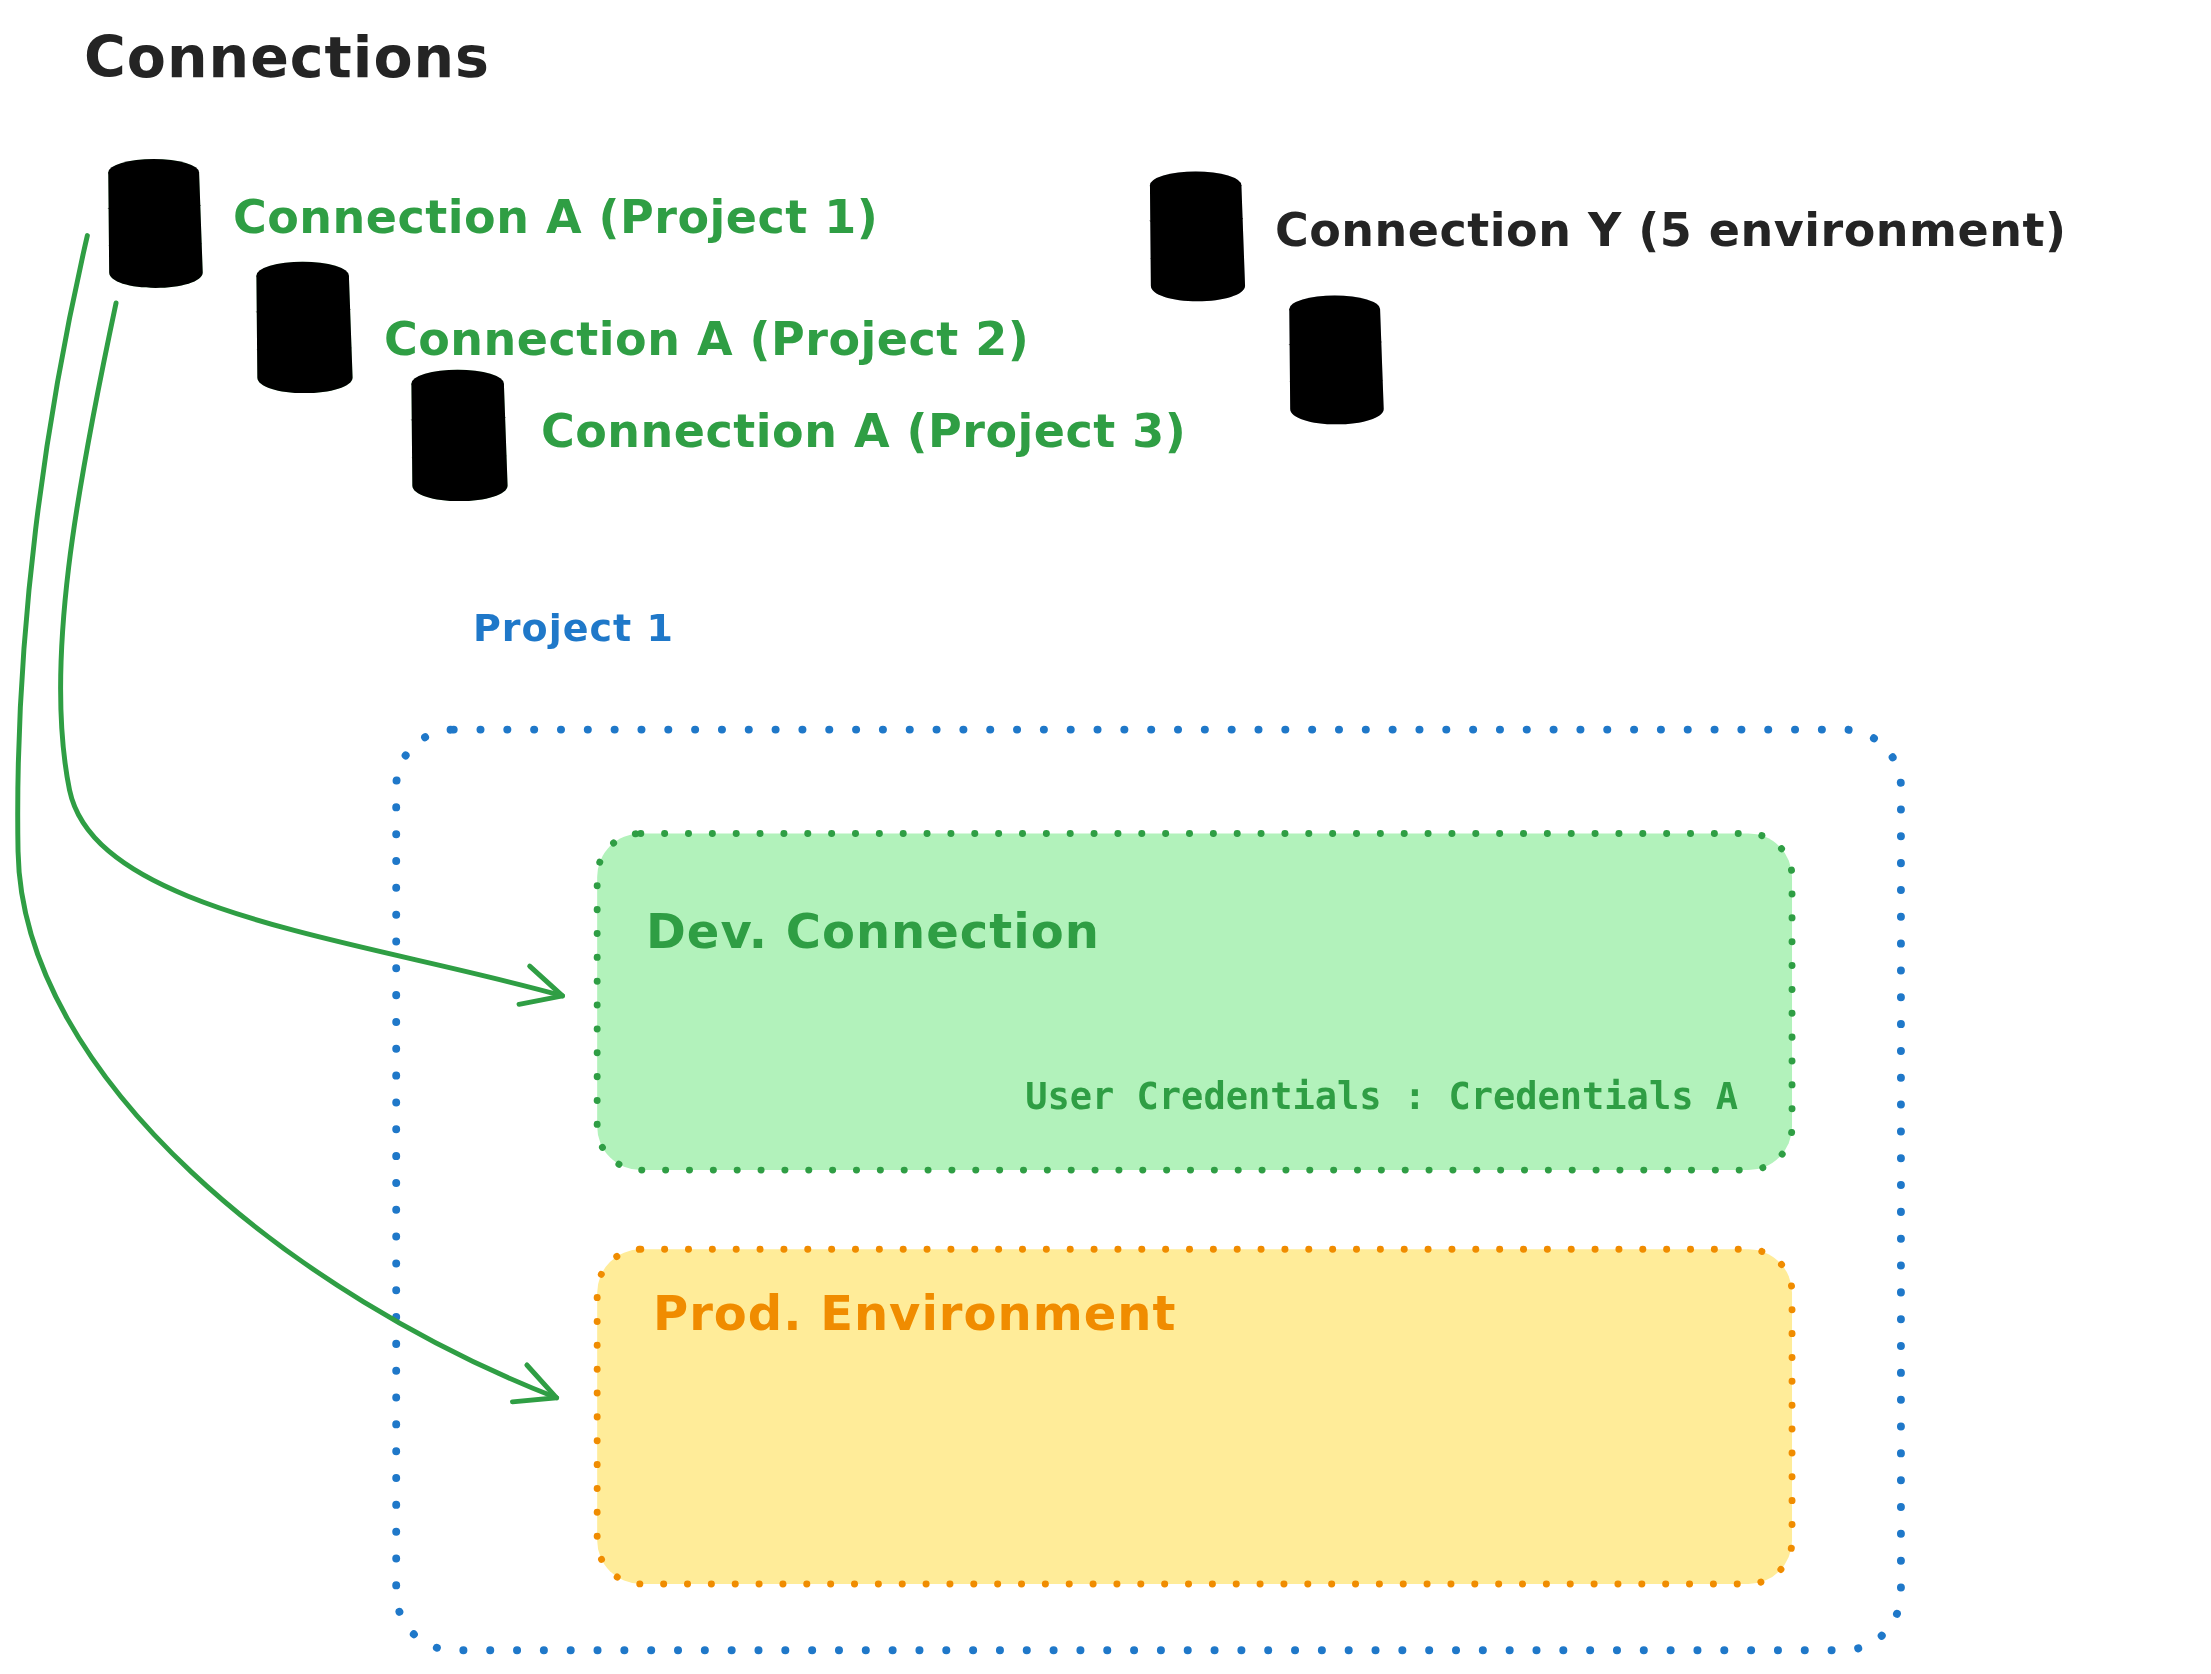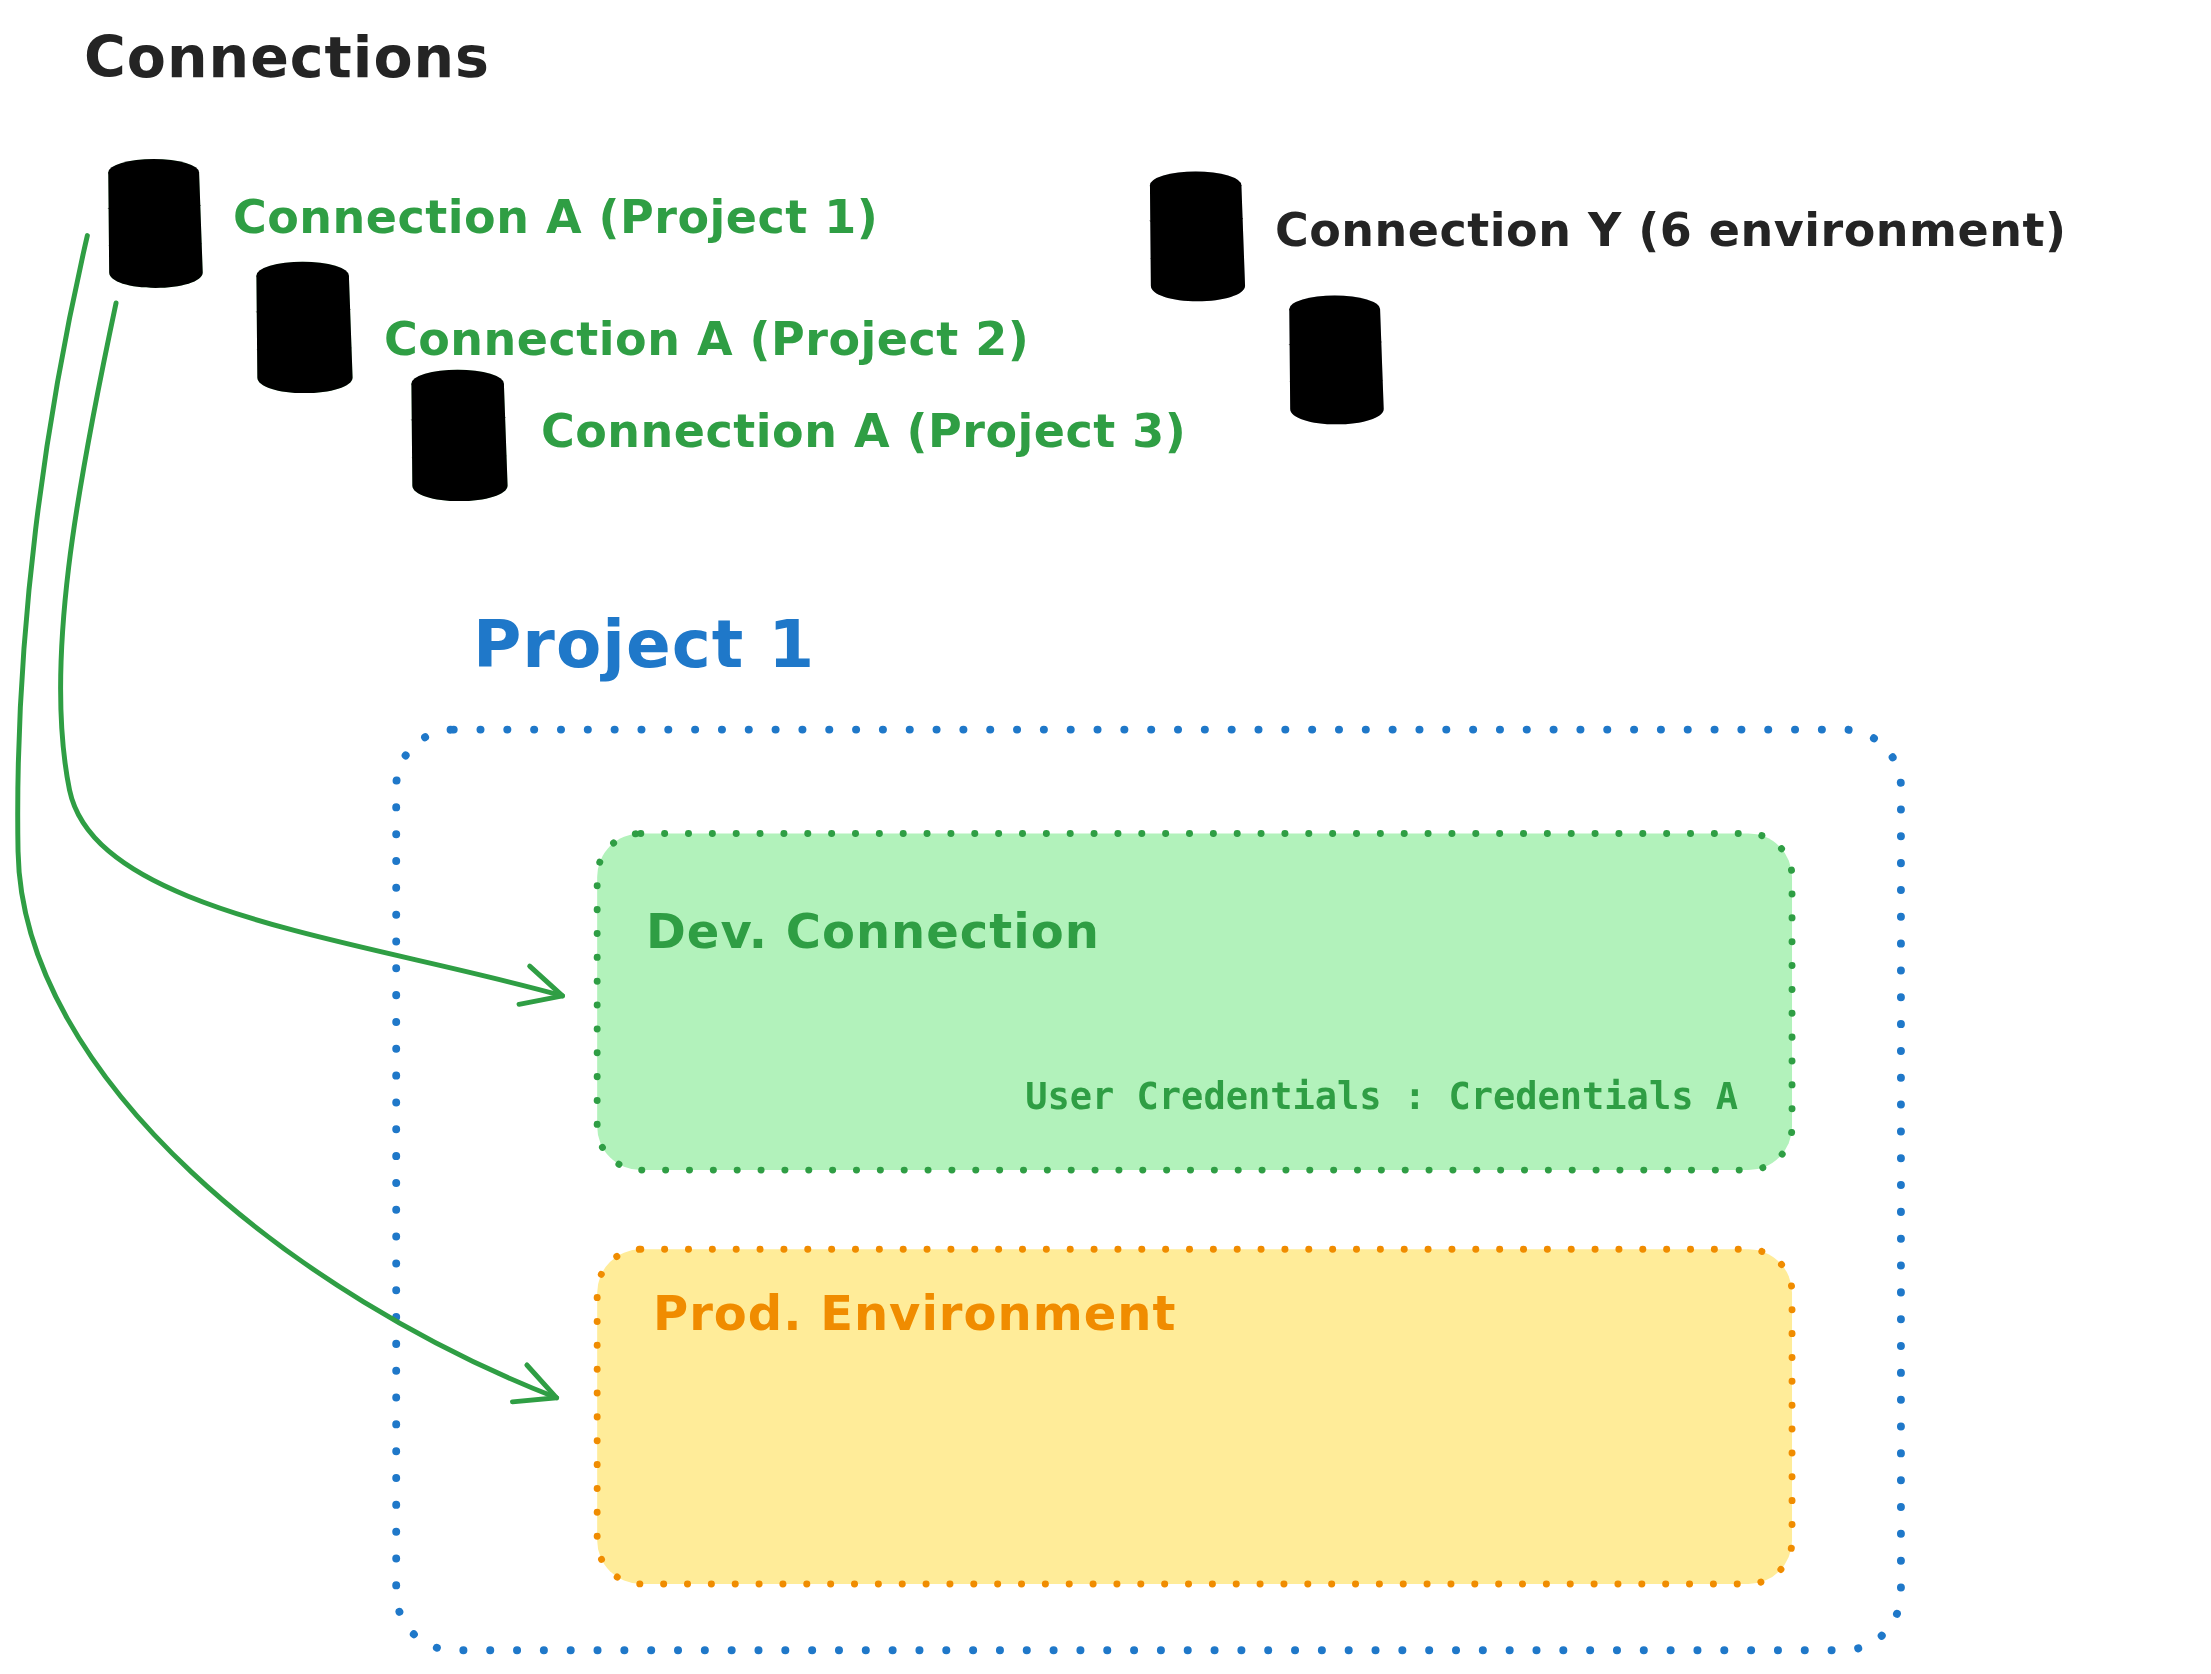--- a/index.html
+++ b/index.html
@@ -23,21 +23,21 @@
   }
   .conn-label {
     font-size: 46px; font-weight: 700; letter-spacing: 0.5px;
     white-space: nowrap; z-index: 2;
   }
   .conn-label.green { color: var(--green, #2f9e44); }
   .conn-label.ink   { color: var(--ink, #222); }
 
   .project-title {
     left: 473px; top: 606px;
-    font-size: 66px; font-weight: 700; letter-spacing: 1px;
+    font-size: 38px; font-weight: 700; letter-spacing: 1px;
     color: var(--blue, #1f78c9); z-index: 2;
   }
   .env-title {
     font-size: 48px; font-weight: 700; letter-spacing: 1px;
     white-space: nowrap; z-index: 2;
   }
   .env-title.dev  { left: 646px; top: 903px;  color: var(--green, #2f9e44); }
   .env-title.prod { left: 653px; top: 1285px; color: var(--orange, #f08c00); }
 
   .mono-line {
@@ -119,21 +119,21 @@
   <div class="abs conn-label green" style="left:384px; top:312px;">Connection A (Project 2)</div>
 
   <svg class="cyl green" style="left:404px; top:362px;" width="111" height="145" viewBox="0 0 120 152">
       <use href="#cyl"></use>
     </svg>
   <div class="abs conn-label green" style="left:541px; top:404px;">Connection A (Project 3)</div>
 
   <svg class="cyl gray" style="left:1140px; top:166px;" width="115" height="139" viewBox="0 0 120 152">
       <use href="#cyl"></use>
     </svg>
-  <div class="abs conn-label ink" style="left:1275px; top:203px;">Connection Y (6 environment)</div>
+  <div class="abs conn-label ink" style="left:1275px; top:203px;">Connection Y (5 environment)</div>
 
   <svg class="cyl gray" style="left:1279px; top:290px;" width="115" height="138" viewBox="0 0 120 152">
       <use href="#cyl"></use>
     </svg>
 
   <div class="abs project-title">Project 1</div>
 
   <div class="abs env-title dev">Dev. Connection</div>
   <div class="abs mono-line dev">User Credentials : Credentials A</div>
 

